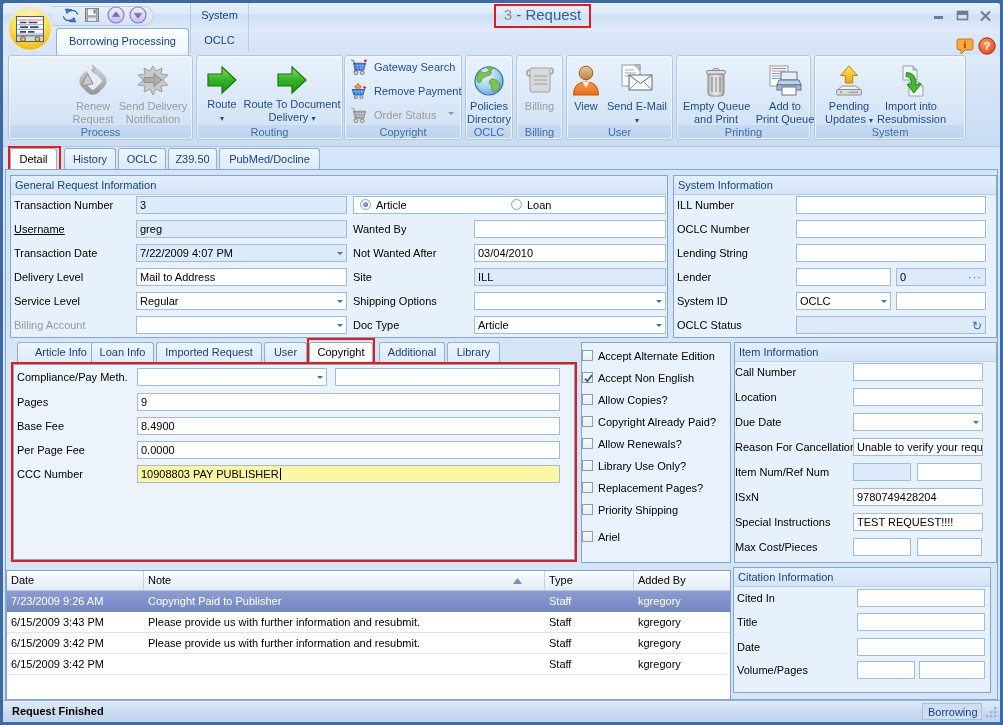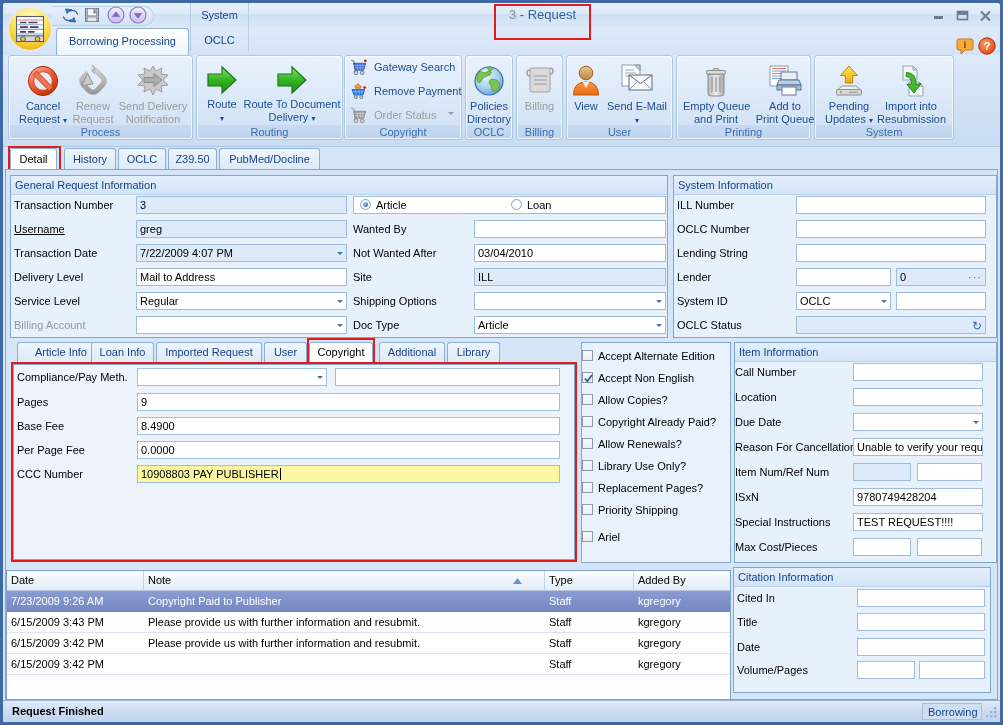--- a/index.html
+++ b/index.html
@@ -7,21 +7,21 @@
 body { font-family:"Liberation Sans", sans-serif; font-size:11px; color:#000; background:#3f69a4; position:relative; }
 .abs { position:absolute; }
 .win { position:absolute; left:3px; top:3px; right:3px; bottom:3px; background:#d4e5f7; border-radius:3px 3px 0 0; overflow:hidden; }
 
 .titlebar { position:absolute; left:0; top:0; width:997px; height:25px;
   background:linear-gradient(#e8f0fb 0%, #dcE9f8 45%, #cfe1f5 46%, #dbe8f8 100%); }
 .tabrow { position:absolute; left:0; top:25px; width:997px; height:27px;
   background:linear-gradient(#dfeafa 0%, #d4e3f6 100%); }
 .menucell { position:absolute; color:#15428b; text-align:center; }
 .vline { position:absolute; width:1px; background:#b7cde8; }
-.title-box { position:absolute; left:491px; top:1px; width:97px; height:36px; border:2px solid #e21b1b; text-align:center; line-height:17px; font-size:13px; }
+.title-box { position:absolute; left:491px; top:1px; width:97px; height:24px; border:2px solid #e21b1b; text-align:center; line-height:17px; font-size:15px; }
 .bptab { position:absolute; left:53px; top:0px; width:133px; height:27px; background:linear-gradient(#ffffff, #f4f9fe 60%, #e9f2fb); border:1px solid #92b1d6; border-bottom:none; border-radius:3px 3px 0 0; color:#15428b; text-align:center; line-height:24px; }
 
 .ribbon { position:absolute; left:0; top:52px; width:997px; height:92px; background:linear-gradient(#dceafa 0%, #d2e2f5 50%, #c9dcf2 100%); border-bottom:1px solid #aec8e7; }
 .rgroup { position:absolute; top:0px; height:85px; border:1px solid #b0c7e4; border-radius:3px; background:linear-gradient(#e9f2fd 0%, #dae8f8 55%, #cfe1f4 100%); box-shadow:inset 0 0 0 1px rgba(255,255,255,0.6); }
 .rglabel { position:absolute; left:1px; right:1px; bottom:1px; height:13px; background:linear-gradient(#c6daf2,#bed4ee); color:#3e6cab; text-align:center; line-height:14px; border-radius:0 0 2px 2px; font-size:11px; }
 .ritem { position:absolute; top:2px; text-align:center; color:#1e4c91; }
 .ritem .cap { line-height:13px; white-space:nowrap; }
 .ritem.dis { color:#9b9b9b; }
 .smallitem { position:absolute; left:5px; height:20px; color:#1e4c91; white-space:nowrap; }
 .smallitem.dis { color:#9b9b9b; }
@@ -146,36 +146,20 @@
           </radialGradient>
         </defs>
       <circle cx="9" cy="9" r="8.2" fill="url(#hc)" stroke="#b22c0a"></circle>
       <text x="9" y="13" text-anchor="middle" font-family="Liberation Sans" font-size="11.5" font-weight="bold" fill="#fff">?</text>
     </svg>
   </div>
 
   <div class="ribbon" id="ribbon">
 
     <div class="rgroup" style="left:5px; width:185px;">
-      <div class="ritem" style="left:4px; width:60px;">
-        <svg width="34" height="34" viewBox="0 0 34 34" style="margin-top:6px;">
-          <defs>
-              <linearGradient id="ng" x1="0" y1="0" x2="0.7" y2="1">
-                <stop offset="0" stop-color="#fdab8e"></stop>
-                <stop offset="0.45" stop-color="#ef6240"></stop>
-                <stop offset="1" stop-color="#cf3408"></stop>
-              </linearGradient>
-            </defs>
-          <circle cx="17" cy="17" r="11.9" fill="none" stroke="url(#ng)" stroke-width="5.2"></circle>
-          <circle cx="17" cy="17" r="14.6" fill="none" stroke="#ab2605" stroke-width="1"></circle>
-          <circle cx="17" cy="17" r="9.2" fill="none" stroke="#c33a12" stroke-width="0.7"></circle>
-          <rect x="5.5" y="14.4" width="23" height="5.2" fill="#ef7350" stroke="#c03008" stroke-width="0.7" transform="rotate(45 17 17)"></rect>
-        </svg>
-        <div class="cap">Cancel<br>Request <span style="font-size:8px;">▾</span></div>
-      </div>
       <div class="ritem dis" style="left:56px; width:56px;">
         <svg width="34" height="34" viewBox="0 0 34 34" style="margin-top:6px;">
           <defs>
               <linearGradient id="rw" x1="0" y1="0" x2="1" y2="1">
                 <stop offset="0" stop-color="#d2d2d2"></stop>
                 <stop offset="1" stop-color="#969696"></stop>
               </linearGradient>
             </defs>
           <g transform="rotate(45 17 17)">
               <rect x="7.5" y="7.5" width="19" height="19" rx="5.5" fill="none" stroke="url(#rw)" stroke-width="5.2"></rect>
@@ -363,21 +347,21 @@
           <rect x="13" y="8" width="16" height="8" fill="#e8eef5" stroke="#6d7988"></rect>
           <path d="M11 16 h20 l2 5 h-24 Z" fill="#b8d0ea" stroke="#5f7288"></path>
           <rect x="9" y="21" width="24" height="5" fill="#9fbbda" stroke="#5f7288"></rect>
           <rect x="14" y="23" width="14" height="8" fill="#fdfdfe" stroke="#6d7988"></rect>
         </svg>
         <div class="cap">Add to<br>Print Queue</div>
       </div>
       <div class="rglabel">Printing</div>
     </div>
 
-    <div class="rgroup" style="left:811px; width:140px;padding-left:28px;">
+    <div class="rgroup" style="left:811px; width:152px;padding-left:28px;">
       <div class="ritem" style="left:2px; width:64px;">
         <svg width="34" height="34" viewBox="0 0 34 34" style="margin-top:6px;">
           <defs>
               <linearGradient id="yg" x1="0" y1="0" x2="0" y2="1">
                 <stop offset="0" stop-color="#ffe75e"></stop>
                 <stop offset="1" stop-color="#edaa0c"></stop>
               </linearGradient>
             </defs>
           <path d="M17 2 l8.5 9.5 h-4.8 v7.5 h-7.4 v-7.5 H8.5 Z" fill="url(#yg)" stroke="#b8860a" stroke-width="1"></path>
           <path d="M6 25.5 l4 -3.5 h14 l4 3.5 Z" fill="#f0f0f0" stroke="#8f8f8f"></path>

